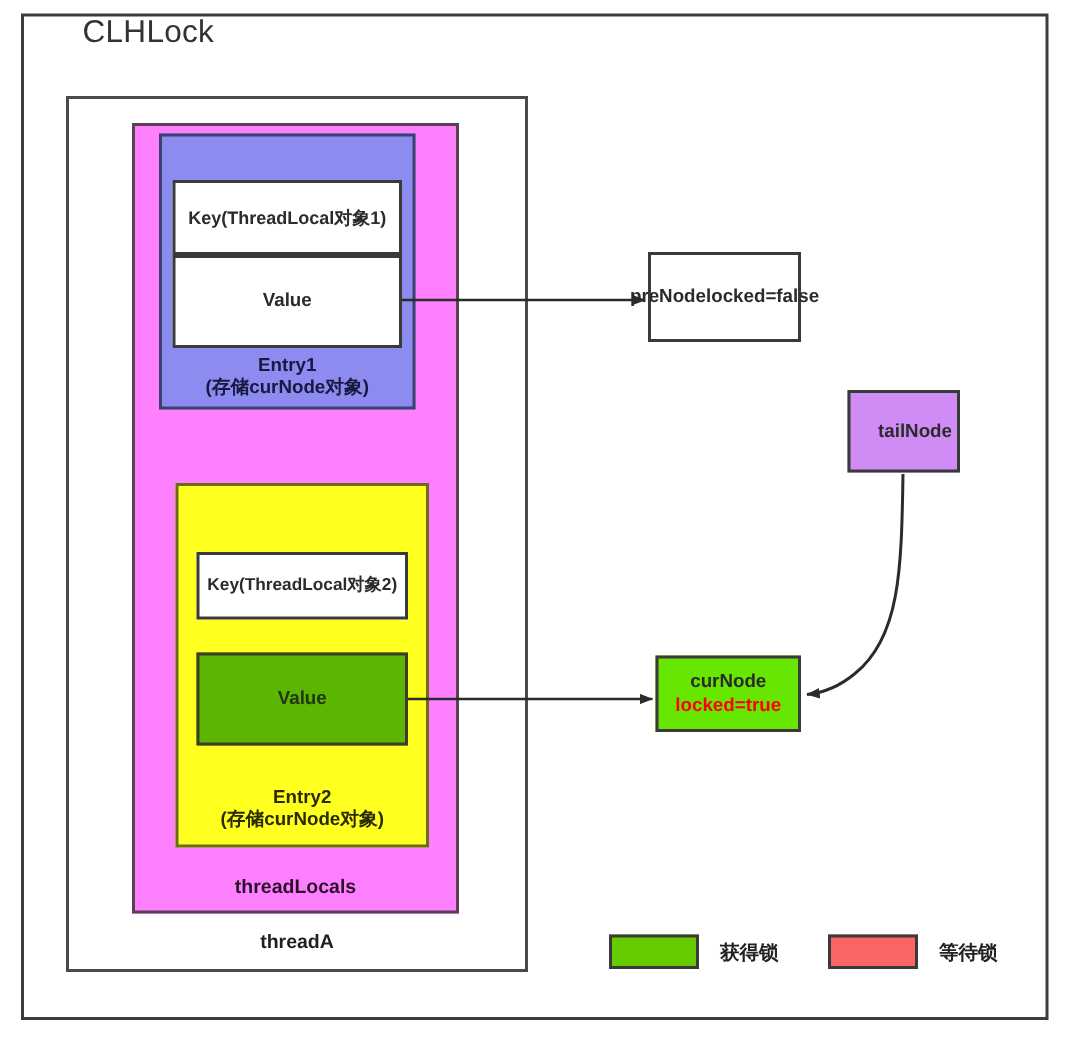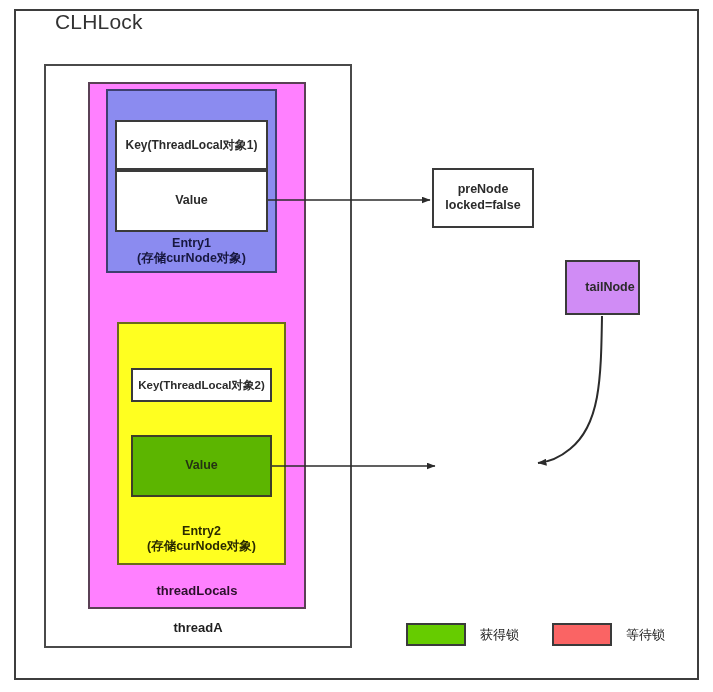--- a/index.html
+++ b/index.html
@@ -131,21 +131,21 @@
     width: 153px;
     height: 62px;
     background: #ffffff;
     border: 2px solid #3a3a3a;
     font-size: 12.5px;
   }
   .key2-box {
     left: 131px;
     top: 368px;
     width: 141px;
-    height: 34px;
+    height: 45px;
     background: #ffffff;
     border: 2px solid #3a3a3a;
     font-size: 11.5px;
   }
   .value2-box {
     left: 131px;
     top: 435px;
     width: 141px;
     height: 62px;
     background: #5cb500;
@@ -154,21 +154,21 @@
     color: #243312;
   }
 
   .prenode-box {
     left: 432px;
     top: 168px;
     width: 102px;
     height: 60px;
     background: #ffffff;
     border: 2px solid #3a3a3a;
-    flex-direction: column;
+    flex-direction: row;
     font-size: 12.5px;
   }
   .curnode-box {
     left: 437px;
     top: 437px;
     width: 97px;
     height: 51px;
     background: #66e600;
     border: 2px solid #3a3a3a;
     flex-direction: column;
@@ -204,21 +204,21 @@
   .legend-swatch {
     width: 60px;
     height: 23px;
     box-sizing: border-box;
     border: 2px solid #3a3a3a;
   }
   .legend-label {
     margin-left: 14px;
     font-size: 13px;
     color: #222222;
-    font-weight: normal;
+    font-weight: bold;
     white-space: nowrap;
   }
 
   
   .connectors {
     position: absolute;
     left: 0;
     top: 0;
     width: 713px;
     height: 692px;
@@ -262,20 +262,24 @@
   </div>
   <div class="box value2-box" style="background: rgb(92, 181, 0);">
     <span>Value</span>
   </div>
 
   <div class="box prenode-box" style="background: rgb(255, 255, 255);">
     <span>preNode</span>
     <span>locked=false</span>
   </div>
 
+  <div class="box curnode-box" style="background: rgb(102, 230, 0);">
+    <span>curNode</span>
+    <span class="locked-true" style="color: rgb(255, 0, 0);">locked=true</span>
+  </div>
 
   <div class="box tailnode-box" style="background: rgb(208, 140, 245);">
     <span>tailNode</span>
   </div>
 
   <svg class="connectors" viewBox="0 0 713 692" width="713" height="692">
     <defs>
       <marker id="arrowhead" markerWidth="9" markerHeight="7" refX="8.5" refY="3.5" orient="auto" markerUnits="userSpaceOnUse">
         <path d="M0,0 L9,3.5 L0,7 z" fill="#2b2b2b"></path>
       </marker>

